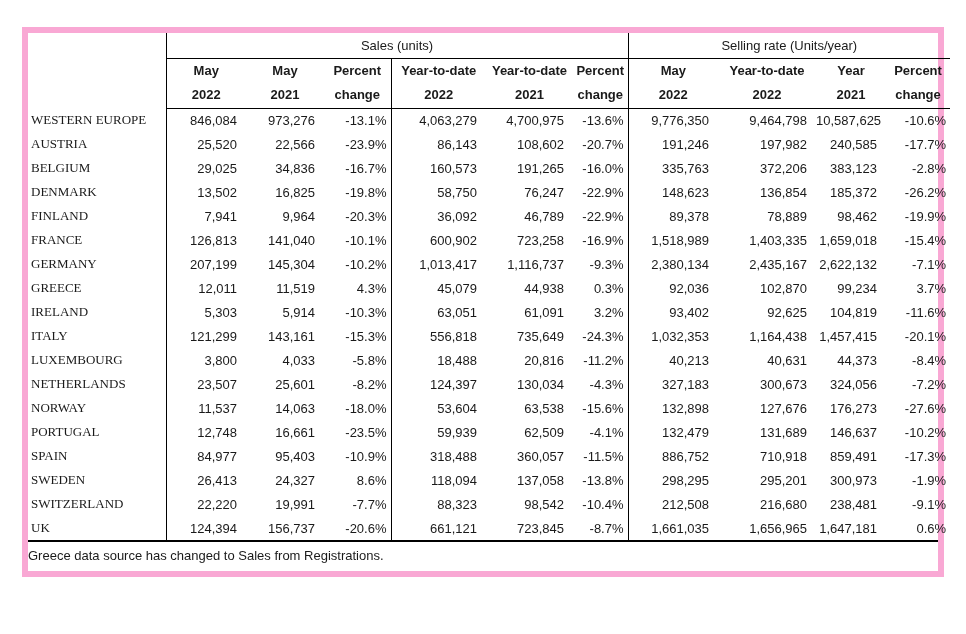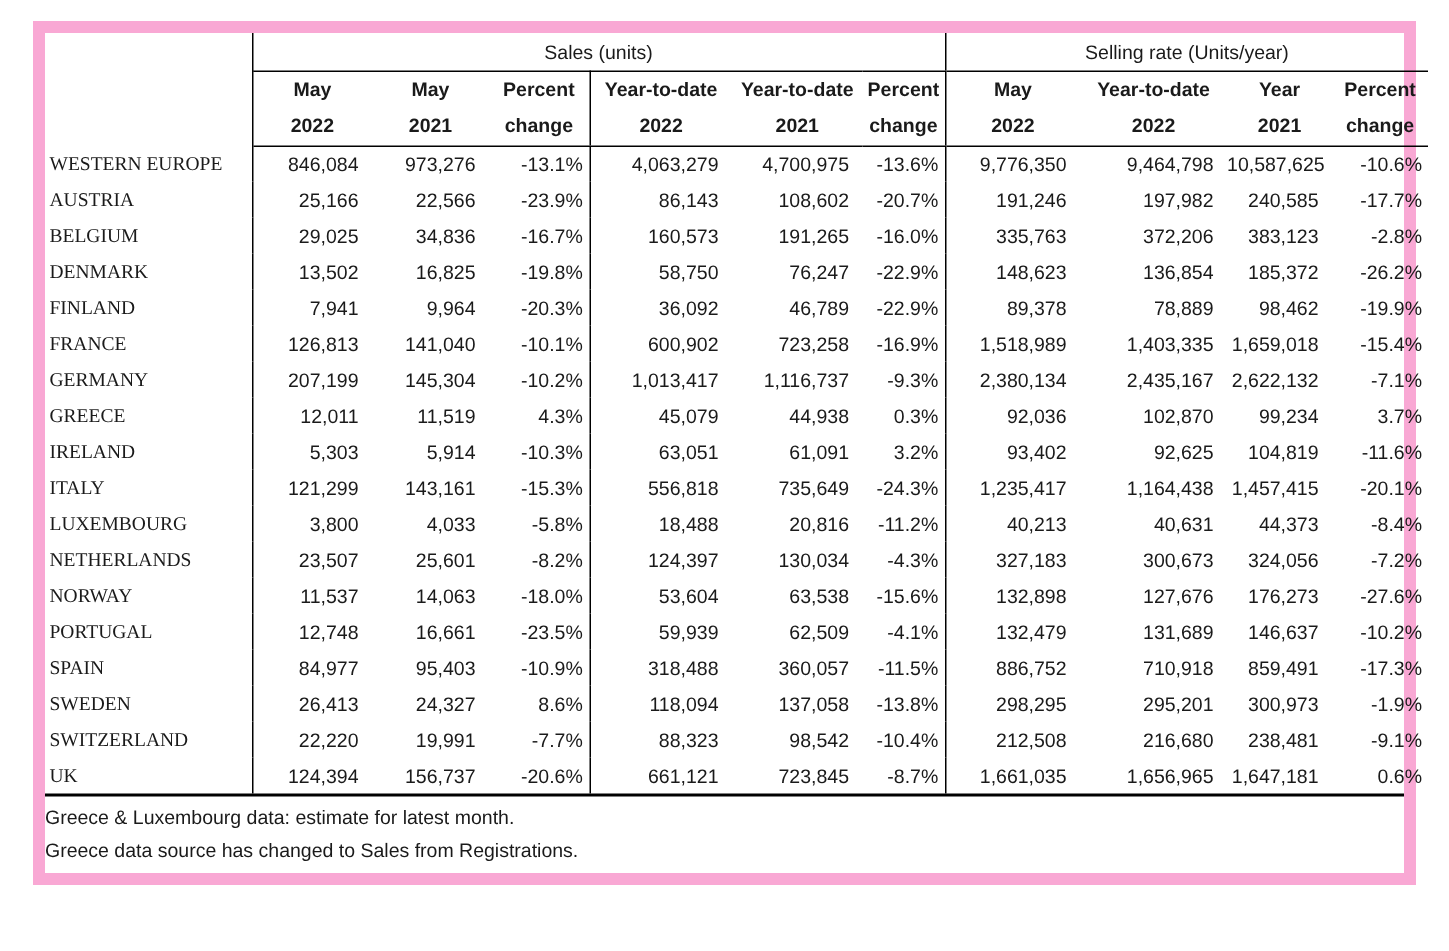--- a/index.html
+++ b/index.html
@@ -5,21 +5,22 @@
   * { box-sizing: border-box; margin: 0; padding: 0; }
   html, body {
     background: #ffffff;
     font-family: "Liberation Sans", sans-serif;
     color: #1a1a1a;
   }
   body { width: 966px; height: 634px; overflow: hidden; }
   .page { padding: 14px 0 0 22px; }
   .frame {
     width: 922px;
-    border: 8px solid #f9a8d4;
+    border: 6px solid #f9a8d4;
+    margin-top: 13px;
   }
   table.report {
     width: 100%;
     border-collapse: collapse;
     table-layout: fixed;
     font-size: 13px;
   }
   table.report th, table.report td {
     font-weight: normal;
     white-space: nowrap;
@@ -137,21 +138,21 @@
             <td class="num div-l">4,063,279</td>
             <td class="num">4,700,975</td>
             <td class="pct">-13.6%</td>
             <td class="num div-l">9,776,350</td>
             <td class="num">9,464,798</td>
             <td class="num">10,587,625</td>
             <td class="pct">-10.6%</td>
           </tr>
           <tr>
             <td class="country">AUSTRIA</td>
-            <td class="num">25,166</td>
+            <td class="num">25,520</td>
             <td class="num">22,566</td>
             <td class="pct">-23.9%</td>
             <td class="num div-l">86,143</td>
             <td class="num">108,602</td>
             <td class="pct">-20.7%</td>
             <td class="num div-l">191,246</td>
             <td class="num">197,982</td>
             <td class="num">240,585</td>
             <td class="pct">-17.7%</td>
           </tr>
@@ -247,21 +248,21 @@
             <td class="pct">-11.6%</td>
           </tr>
           <tr>
             <td class="country">ITALY</td>
             <td class="num">121,299</td>
             <td class="num">143,161</td>
             <td class="pct">-15.3%</td>
             <td class="num div-l">556,818</td>
             <td class="num">735,649</td>
             <td class="pct">-24.3%</td>
-            <td class="num div-l">1,235,417</td>
+            <td class="num div-l">1,032,353</td>
             <td class="num">1,164,438</td>
             <td class="num">1,457,415</td>
             <td class="pct">-20.1%</td>
           </tr>
           <tr>
             <td class="country">LUXEMBOURG</td>
             <td class="num">3,800</td>
             <td class="num">4,033</td>
             <td class="pct">-5.8%</td>
             <td class="num div-l">18,488</td>
@@ -361,19 +362,18 @@
             <td class="num div-l">1,661,035</td>
             <td class="num">1,656,965</td>
             <td class="num">1,647,181</td>
             <td class="pct">0.6%</td>
           </tr>
       </tbody>
     </table>
 
     <div class="notes">
       <div class="notes-body">
-        <div class="note-line">Greece &amp; Luxembourg data: estimate for latest month.</div>
           <div class="note-line">Greece data source has changed to Sales from Registrations.</div>
       </div>
     </div>
 
   </div>
 </div>
 
 </body></html>

